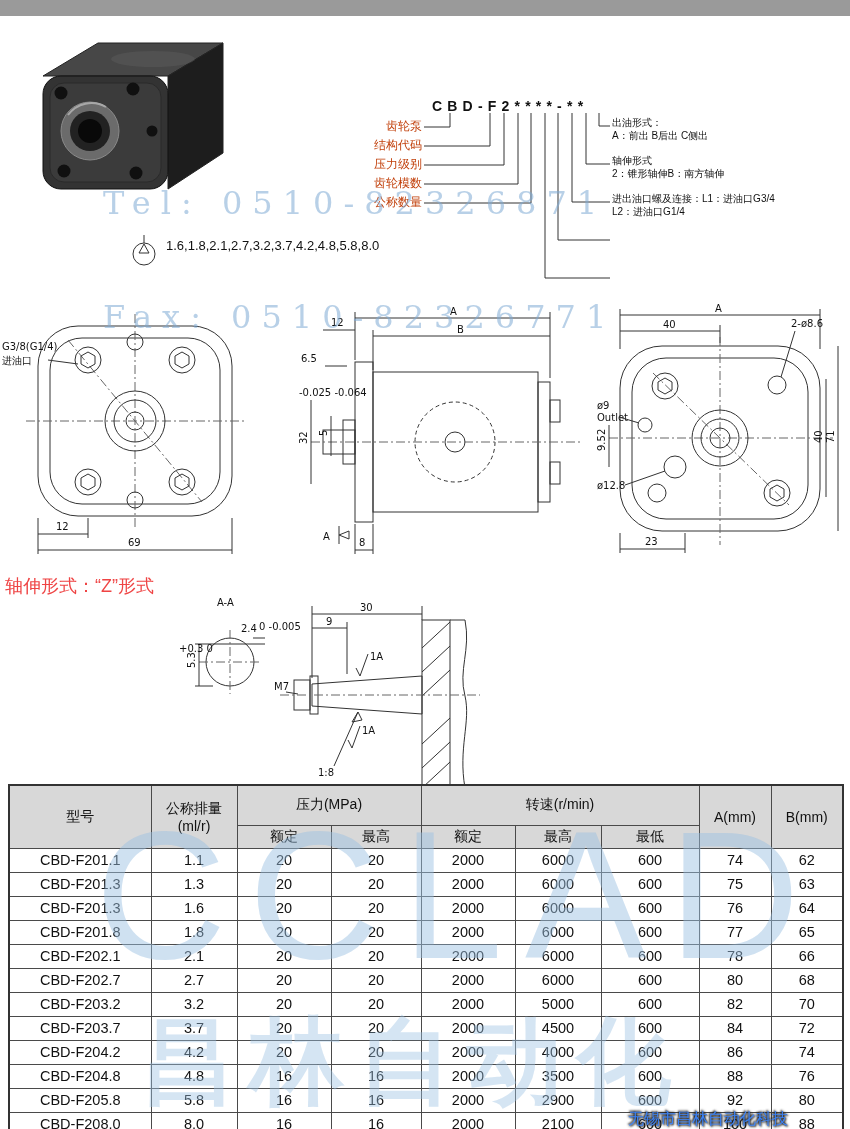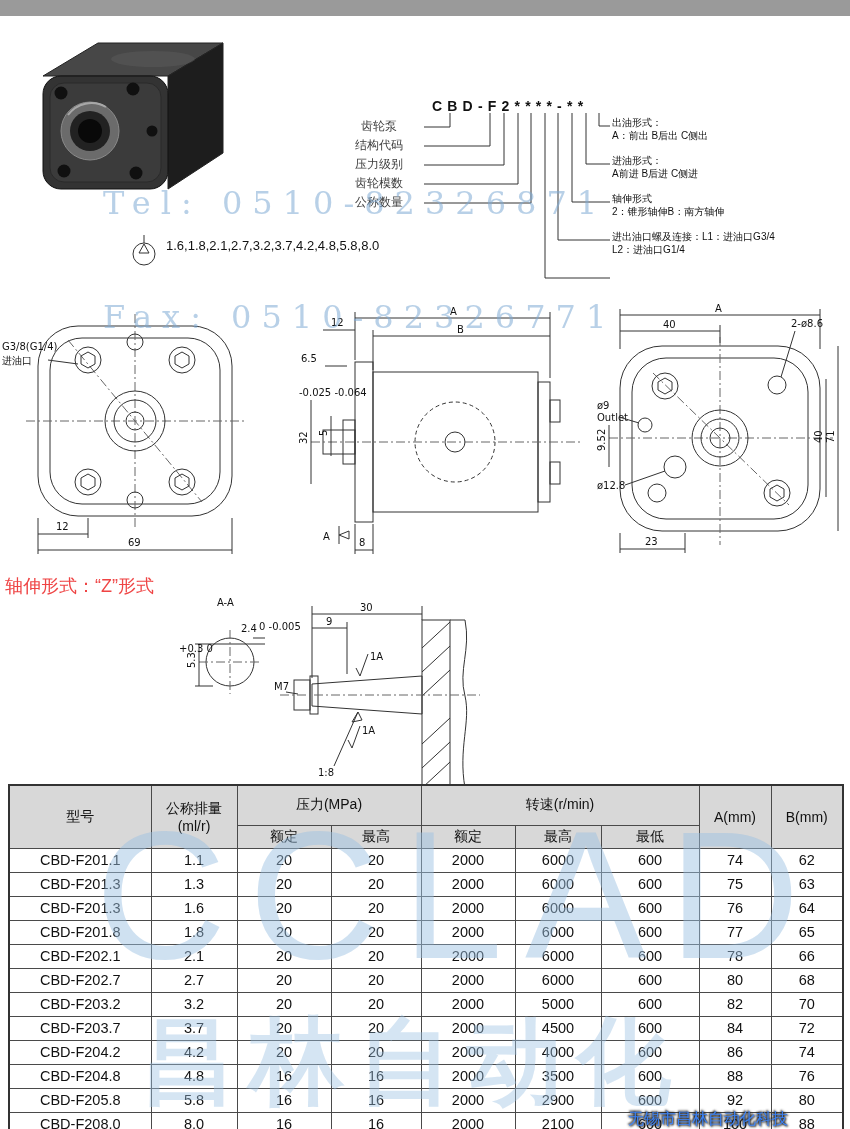--- a/index.html
+++ b/index.html
@@ -7,21 +7,21 @@
   .page{position:relative;width:850px;height:1129px;margin:16px auto;background:#fff;overflow:hidden}
   .abs{position:absolute}
   svg{overflow:visible}
   svg text{font-family:"DejaVu Sans",sans-serif;fill:#111;font-size:10px}
   .draw line,.draw path,.draw rect,.draw circle,.draw polyline,.draw polygon{stroke:#333;stroke-width:1;fill:none}
   .cl{stroke-dasharray:9 3 2 3 !important;stroke:#666 !important}
   .dash{stroke-dasharray:4 3 !important}
   
   .code-text{position:absolute;left:432px;top:82px;font-size:14px;font-weight:bold;letter-spacing:5.2px;color:#111}
   .left-labels{position:absolute;left:336px;top:102px;width:86px;z-index:2}
-  .left-labels .item{height:19px;font-size:12px;text-align:center;color:#404040}
+  .left-labels .item{height:19px;font-size:12px;text-align:right;color:#c2410c}
   .right-labels{position:absolute;left:612px;top:100px;width:236px;z-index:2}
   .right-item{height:38px;font-size:10px;line-height:1.3;color:#111}
   .displacements{position:absolute;left:166px;top:222px;font-size:13px;color:#111}
   
   .wm{position:absolute;pointer-events:none;z-index:5;white-space:nowrap}
   .wm-telfax{font-family:"DejaVu Serif","Liberation Serif",serif;font-size:32px;letter-spacing:10px;color:rgba(125,170,212,.55)}
   .wm-logo{font-size:182px;font-weight:normal;letter-spacing:22px;color:rgba(155,192,226,.48);line-height:1}
   .wm-logo-cn{font-size:95px;font-weight:bold;letter-spacing:14px;color:rgba(155,192,226,.42);line-height:1}
   .wm-footer{z-index:10;font-size:16px;font-weight:normal;color:#3b82f6;
     text-shadow:0 0 3px #222,1px 1px 2px #222,-1px -1px 2px #222}
@@ -78,24 +78,20 @@
     <div class="item">结构代码</div>
     <div class="item">压力级别</div>
     <div class="item">齿轮模数</div>
     <div class="item">公称数量</div>
   </div>
 
   <div class="right-labels">
     <div class="right-item">
       <div>出油形式：</div>
       <div>A：前出 B后出 C侧出</div>
-    </div>
-    <div class="right-item">
-      <div>进油形式：</div>
-      <div>A前进 B后进 C侧进</div>
     </div>
     <div class="right-item">
       <div>轴伸形式</div>
       <div>2：锥形轴伸B：南方轴伸</div>
     </div>
     <div class="right-item">
       <div>进出油口螺及连接：L1：进油口G3/4</div>
       <div>L2：进油口G1/4</div>
     </div>
   </div>

